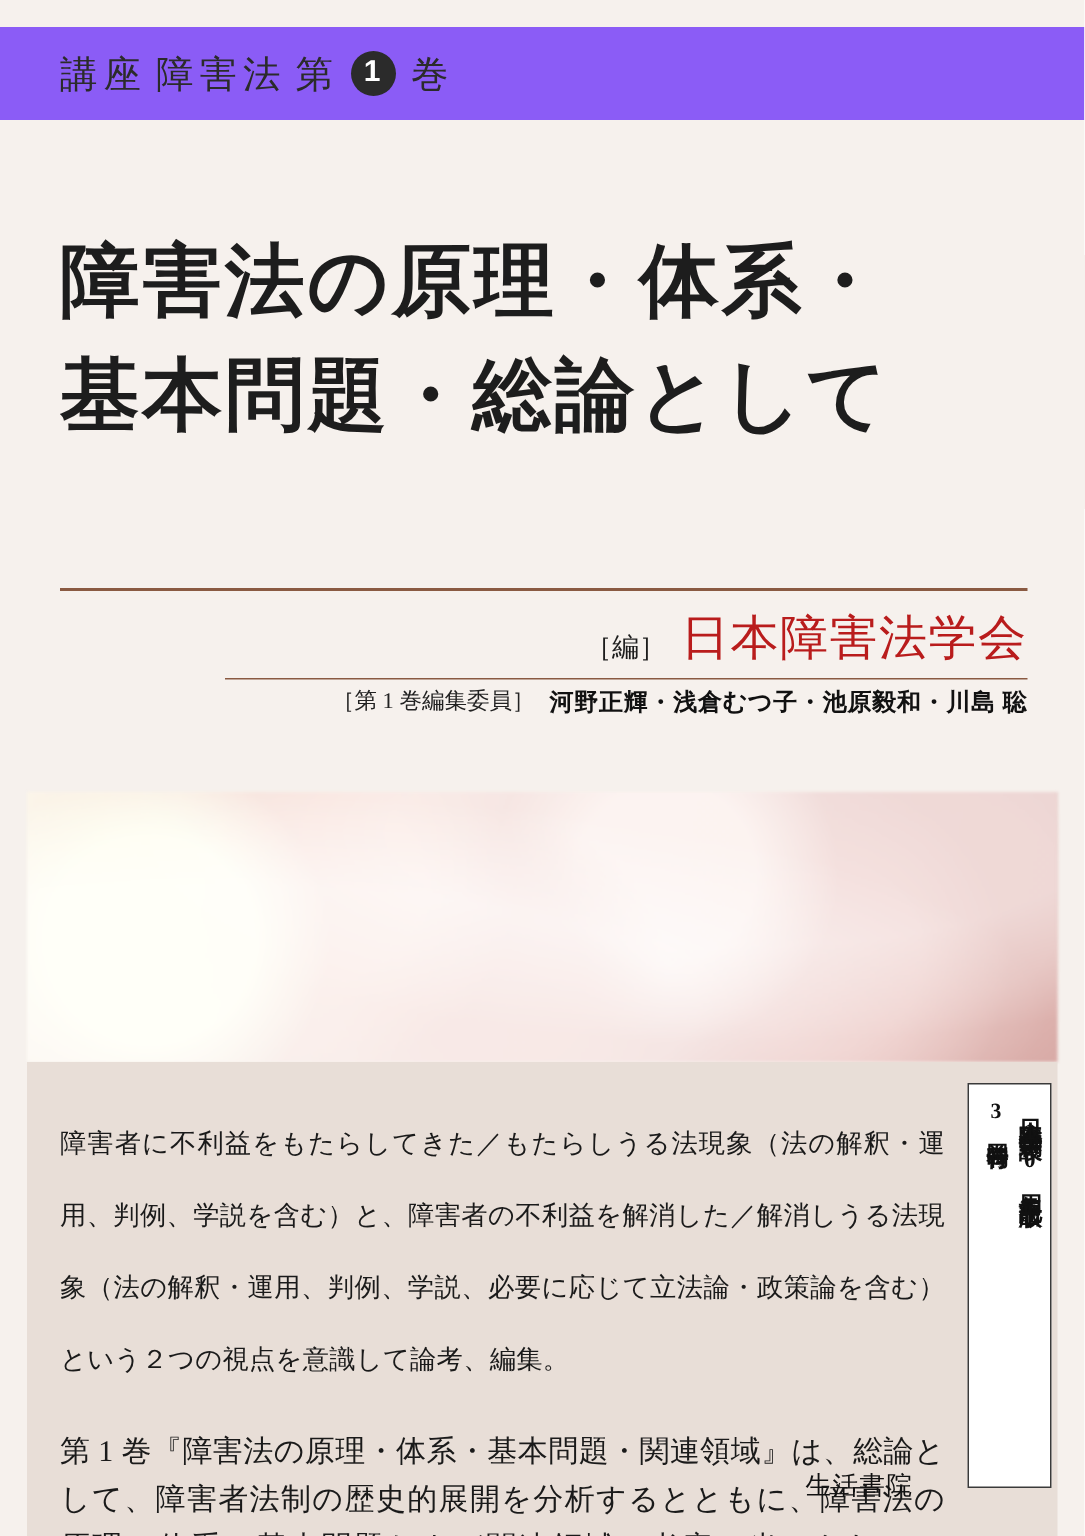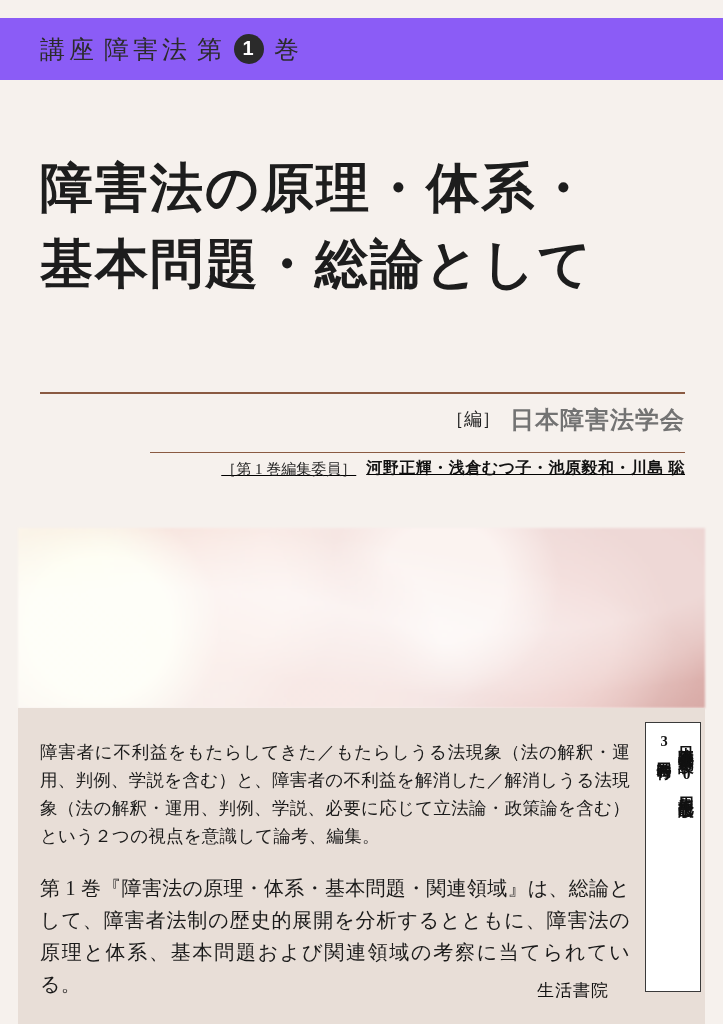--- a/index.html
+++ b/index.html
@@ -87,41 +87,40 @@
     display: flex;
     align-items: flex-end;
     gap: 10px;
   }
   .editor-tag {
     font-size: 18px;
     color: #1d1d1d;
     padding-bottom: 5px;
   }
   .editor-name {
-    font-size: 24px;
-    font-weight: bold;
+    font-size: 32px;
+    font-weight: normal;
     letter-spacing: 1px;
-    color: #737373;
+    color: #b91c1c;
   }
   .rule-mid {
     position: absolute;
     left: 150px;
     top: 452px;
     width: 535px;
     height: 1px;
     background: #8a5a42;
   }
   .committee-row {
     position: absolute;
     right: 38px;
     top: 458px;
     display: flex;
-    align-items: flex-end;
+    align-items: flex-start;
     gap: 10px;
-    text-decoration: underline;
   }
   .committee-tag {
     font-size: 15px;
     color: #222222;
   }
   .committee-names {
     font-size: 16px;
     color: #111111;
     letter-spacing: 0.5px;
     font-weight: bold;
@@ -162,21 +161,21 @@
     background: #e8ded7;
   }
   .blurb-text {
     position: absolute;
     left: 22px;
     top: 30px;
     width: 590px;
   }
   .blurb-para {
     font-size: 17.5px;
-    line-height: 28px;
+    line-height: 48px;
     color: #1a1a1a;
     text-align: justify;
     margin: 0 0 22px 0;
     letter-spacing: 0.2px;
   }
   .blurb-para.second { font-size: 20px; line-height: 32px; }
   
   .vstrip {
     position: absolute;
     right: 22px;

